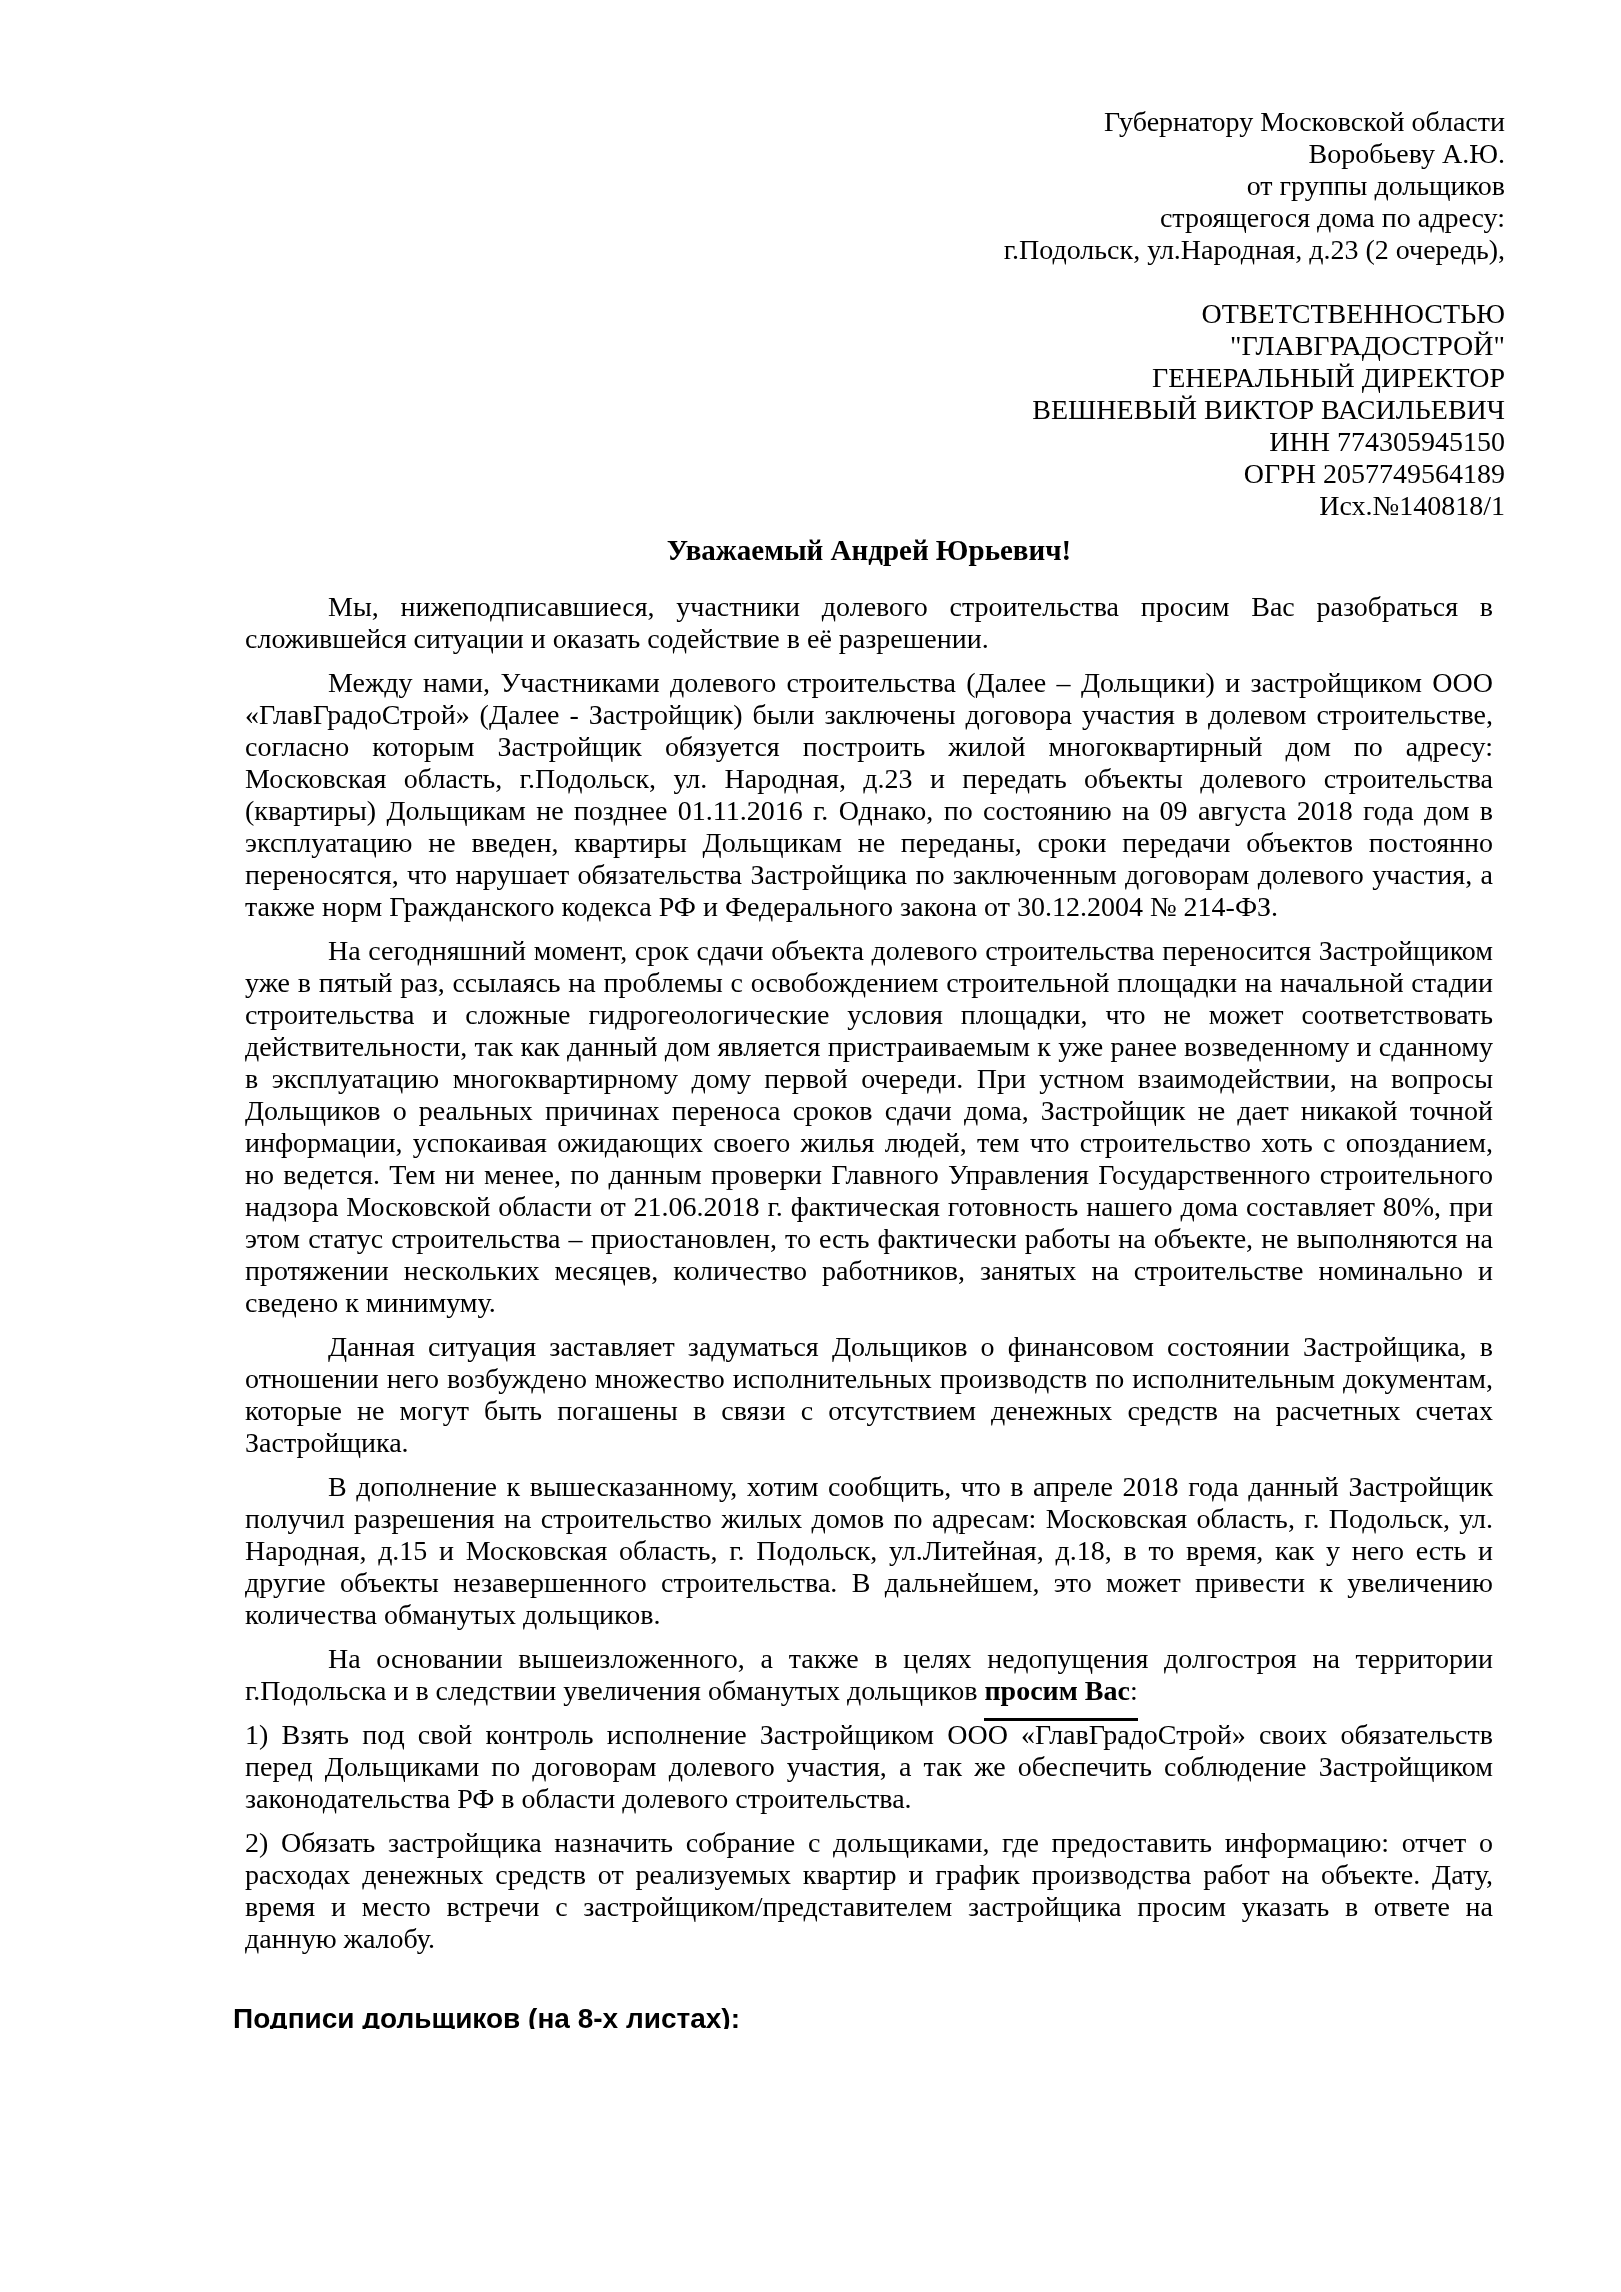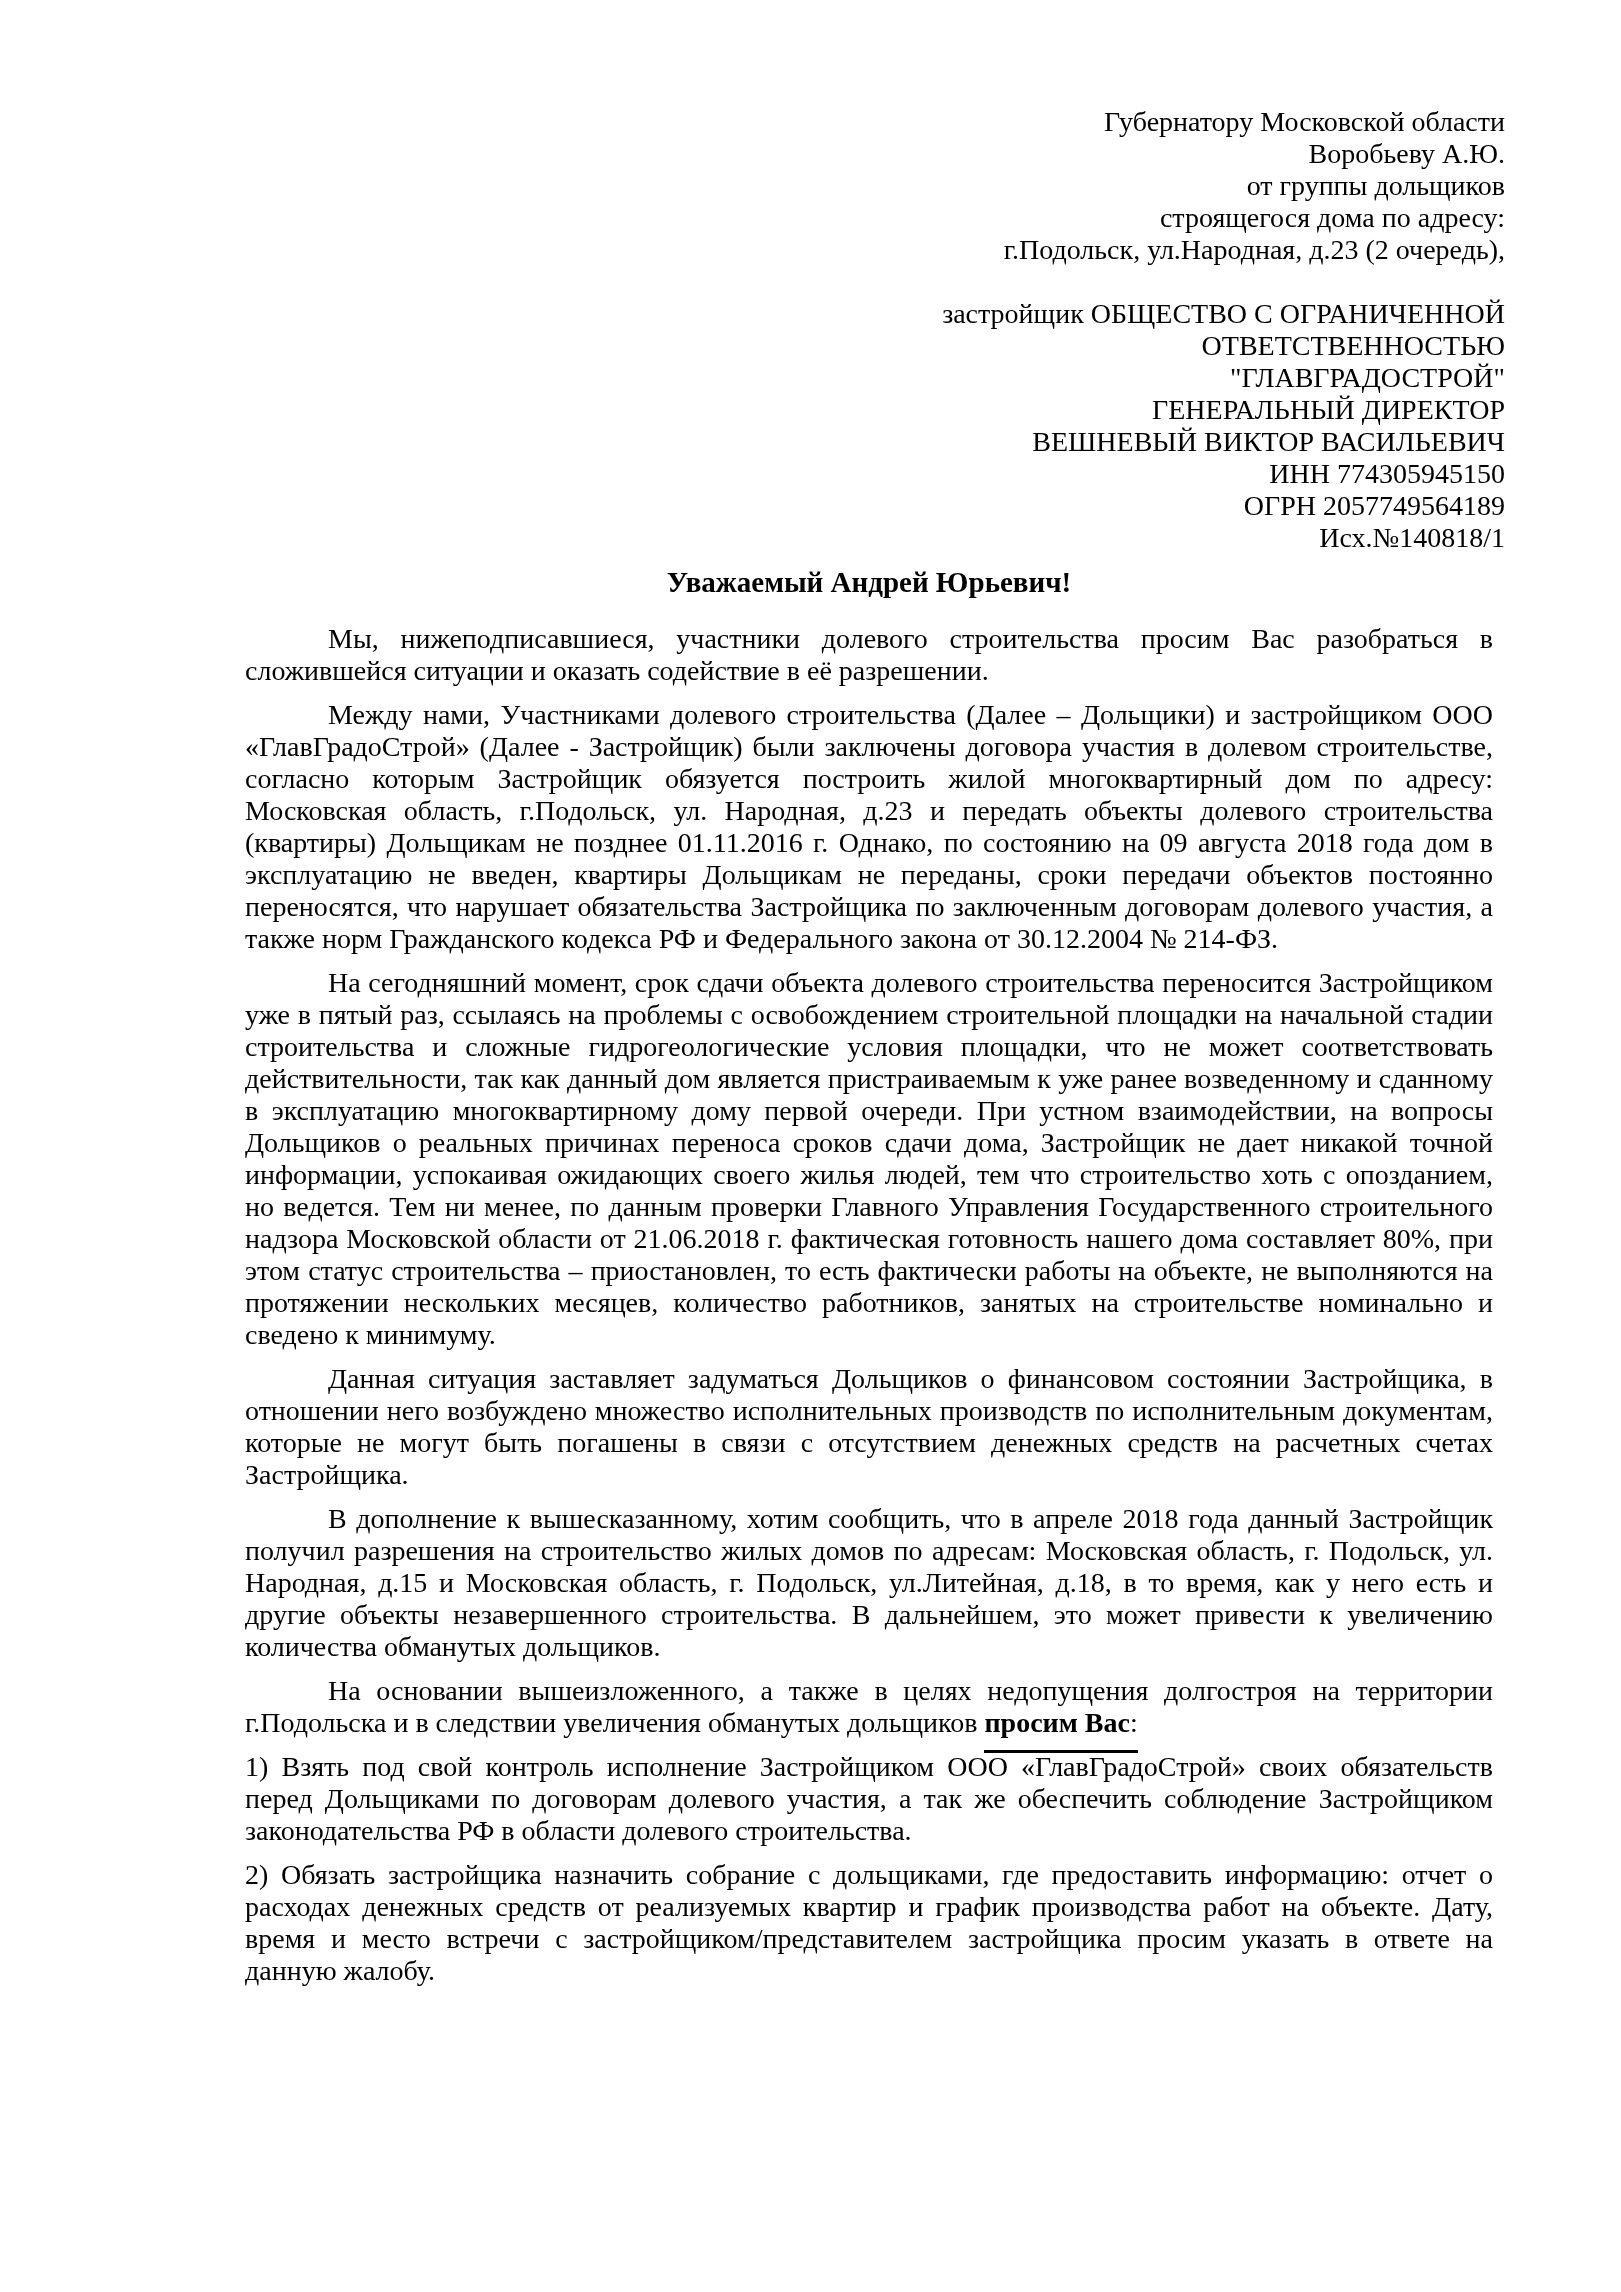--- a/index.html
+++ b/index.html
@@ -62,21 +62,20 @@
 <div class="page">
   <div class="content">
 
     <div class="header-block">
       <div>Губернатору Московской области</div>
       <div>Воробьеву А.Ю.</div>
       <div>от группы дольщиков</div>
       <div>строящегося дома по адресу:</div>
       <div>г.Подольск, ул.Народная, д.23 (2 очередь),</div>
       <div class="blank-line"></div>
-      <div>застройщик ОБЩЕСТВО С ОГРАНИЧЕННОЙ</div>
       <div>ОТВЕТСТВЕННОСТЬЮ</div>
       <div>"ГЛАВГРАДОСТРОЙ"</div>
       <div>ГЕНЕРАЛЬНЫЙ ДИРЕКТОР</div>
       <div>ВЕШНЕВЫЙ ВИКТОР ВАСИЛЬЕВИЧ</div>
       <div>ИНН 774305945150</div>
       <div>ОГРН 2057749564189</div>
       <div>Исх.№140818/1</div>
     </div>
 
     <div class="greeting">Уважаемый Андрей Юрьевич!</div>

